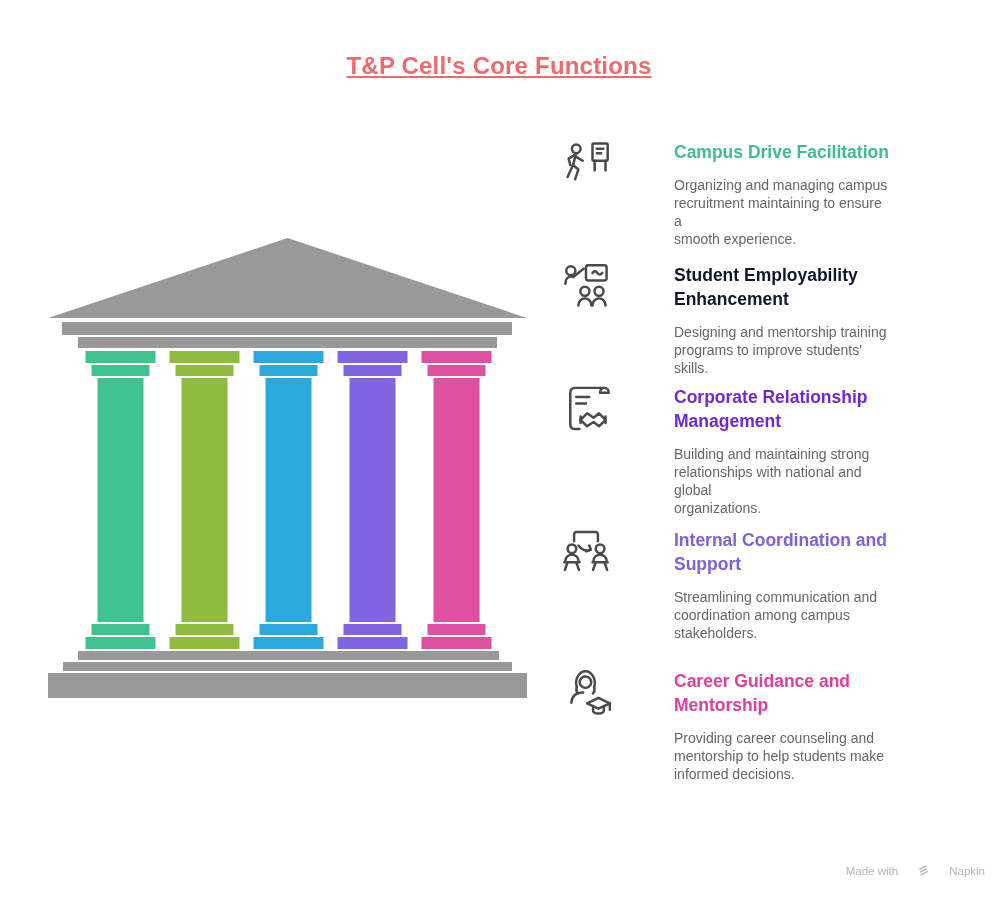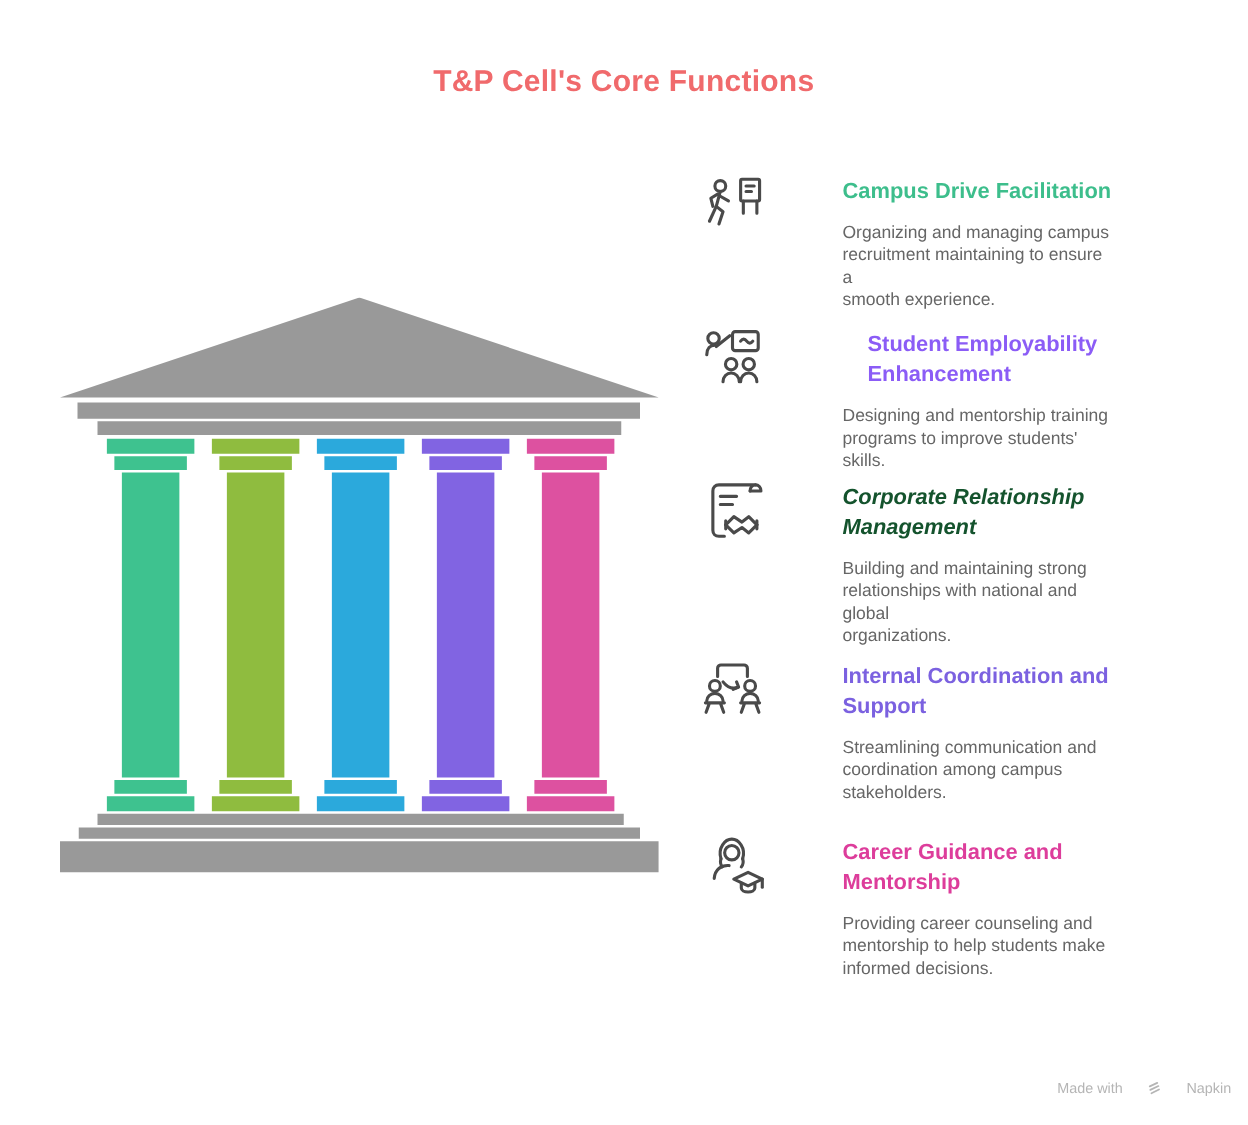--- a/index.html
+++ b/index.html
@@ -70,21 +70,21 @@
     color: #b5b5b5;
   }
   .footer svg { display: block; }
   .ic { fill: none; stroke: #4a4a4a; stroke-width: 2.3; stroke-linecap: round; stroke-linejoin: round; }
 </style>
 </head>
 <body>
 
 <div class="canvas">
 
-  <div class="title" style="color: rgb(240, 106, 108);">T&amp;P Cell's Core Functions</div>
+  <div class="title" style="color: rgb(240, 106, 108); text-decoration: underline;">T&amp;P Cell's Core Functions</div>
 
   <svg class="temple" viewBox="0 0 479 460" aria-hidden="true">
     <g style="fill: rgb(153, 153, 153);">
       <polygon points="239.5,0 479,80 0,80"></polygon>
       <rect x="14" y="84" width="450" height="13"></rect>
       <rect x="30" y="99" width="419" height="11"></rect>
       <rect x="30" y="413" width="421" height="9"></rect>
       <rect x="15" y="424" width="449" height="9"></rect>
       <rect x="0" y="435" width="479" height="25"></rect>
     </g>
@@ -159,42 +159,42 @@
         <rect x="24" y="4" width="19" height="14" rx="2"></rect>
         <path d="M30 11 c1.5-2 3-2 4.5 0 1.5 2 3 2 4.5 0"></path>
         <circle cx="23" cy="28" r="4.2"></circle>
         <circle cx="36" cy="28" r="4.2"></circle>
         <path d="M17 41 a6 6.5 0 0 1 12 0"></path>
         <path d="M30 41 a6 6.5 0 0 1 12 0"></path>
       </g>
         </svg>
     </div>
     <div class="content">
-      <h3 style="color: #8b5cf6; margin-left: 20px;">Student Employability
+      <h3 style="color: #0f172a;">Student Employability
 Enhancement</h3>
       <p>Designing and mentorship training
 programs to improve students' skills.</p>
     </div>
   </div>
 
   <div class="item" style="top:383px">
     <div class="icon-box">
       <svg viewBox="0 0 48 48">
           <g class="ic">
         <path d="M37 9 c0-2.8 1.8-4.5 4-4.5 H14 c-2.8 0-4.5 1.8-4.5 4.5 v29 c0 2.8 1.8 4.5 4.5 4.5 h4"></path>
         <path d="M41 4.5 c2.2 0 4 1.8 4 4.5 h-8"></path>
         <path d="M15 13 h12 M15 19 h9"></path>
         <path d="M19 34 l6 -6 6 4 5 -4 6 6"></path>
         <path d="M19 34 l6 6 6 -4 5 4 6 -6"></path>
         <path d="M19 31 v6 M42 31 v6"></path>
       </g>
         </svg>
     </div>
     <div class="content">
-      <h3 style="color: #14532d; font-style: italic;">Corporate Relationship
+      <h3 style="color: #6d28d9;">Corporate Relationship
 Management</h3>
       <p>Building and maintaining strong
 relationships with national and global
 organizations.</p>
     </div>
   </div>
 
   <div class="item" style="top:667px">
     <div class="icon-box">
       <svg viewBox="0 0 48 48">

